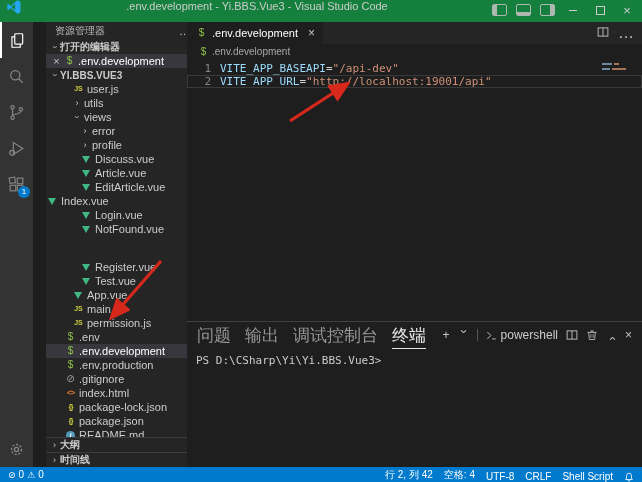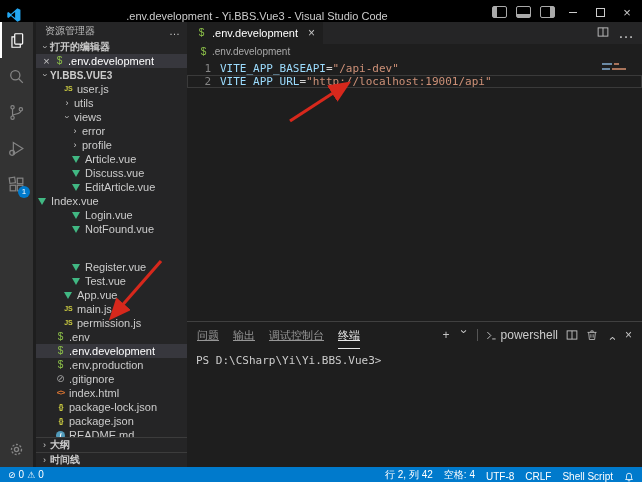--- a/index.html
+++ b/index.html
@@ -1,19 +1,19 @@
 <!DOCTYPE html>
 <html><head>
 <meta charset="utf-8">
 <style>
   html,body{margin:0;padding:0;background:#1e1e1e;}
   .window{position:relative;width:642px;height:482px;background:#1e1e1e;overflow:hidden;
           font-family:"Liberation Sans","DejaVu Sans",sans-serif;color:#ccc;-webkit-font-smoothing:antialiased;}
   
-  .titlebar{position:absolute;top:0;left:0;right:0;height:22px;background:#000000;display:flex;align-items:flex-end;padding:0 6px;}
+  .titlebar{position:absolute;top:0;left:0;right:0;height:22px;background:#15803d;display:flex;align-items:flex-start;padding:0 6px;}
   .logo{width:16px;display:flex;align-items:center;justify-content:center;}
   .title{flex:1;text-align:center;font-size:11px;color:#cccccc;white-space:nowrap;overflow:hidden;}
   .tb-actions{display:flex;align-items:center;gap:9px;}
   .lt{width:13px;height:10px;border:1px solid #bdbdbd;border-radius:2px;position:relative;display:inline-block;opacity:.9;}
   .f-left{position:absolute;left:0;top:0;bottom:0;width:4px;background:#bdbdbd;}
   .f-bottom{position:absolute;left:0;right:0;bottom:0;height:3px;background:#bdbdbd;}
   .f-right{position:absolute;right:0;top:0;bottom:0;width:4px;background:#bdbdbd;}
   .win-btn{width:18px;text-align:center;color:#ccc;display:inline-flex;align-items:center;justify-content:center;height:20px;}
   .w-min{display:block;width:8px;height:1px;background:#ccc;}
   .w-max{display:block;width:7px;height:7px;border:1px solid #ccc;}
@@ -21,21 +21,21 @@
   
   .activitybar{position:absolute;left:0;top:22px;bottom:15px;width:33px;background:#333333;display:flex;flex-direction:column;}
   .act-item{height:36px;display:flex;align-items:center;justify-content:center;position:relative;cursor:pointer;}
   .act-item svg{stroke:#858585;fill:none;}
   .act-item.active svg{stroke:#ffffff;}
   .act-item.active{border-left:2px solid #fff;}
   .act-spacer{flex:1;}
   .badge{position:absolute;right:3px;bottom:4px;min-width:12px;height:12px;background:#007acc;border-radius:50%;
          color:#fff;font-size:8px;line-height:12px;text-align:center;}
   
-  .sidebar{position:absolute;left:36px;top:22px;bottom:15px;width:154px;background:#252526;display:flex;flex-direction:column;overflow:hidden;}
+  .sidebar{position:absolute;left:46px;top:22px;bottom:15px;width:154px;background:#252526;display:flex;flex-direction:column;overflow:hidden;}
   .sidebar-title{height:18px;display:flex;align-items:center;padding:0 9px;font-size:10px;color:#bbbbbb;}
   .sidebar-title .more{margin-left:auto;color:#c5c5c5;font-size:11px;letter-spacing:1px;cursor:pointer;}
   .sec-header{height:14px;display:flex;align-items:center;font-size:10px;font-weight:bold;color:#cccccc;padding-left:3px;cursor:pointer;}
   .chev{display:inline-block;width:11px;text-align:center;font-size:9px;color:#cccccc;font-weight:normal;}
   .chev.down{transform:rotate(90deg);}
   .chev.up{transform:rotate(-90deg);}
   .oe-row{height:14px;display:flex;align-items:center;background:#37373d;font-size:11px;color:#ffffff;padding-left:4px;cursor:pointer;}
   .oe-close{width:13px;text-align:center;color:#c5c5c5;font-size:11px;}
   .tree{flex:1;overflow:hidden;}
   .tree-row{height:14px;display:flex;align-items:center;font-size:11px;color:#cccccc;white-space:nowrap;cursor:pointer;}
@@ -69,21 +69,21 @@
   .tok-str{color:#ce9178;}
   .minimap{position:absolute;top:4px;right:6px;width:34px;}
   .mm-row{display:flex;gap:2px;margin-bottom:3px;}
   .mm-row i{display:block;height:2px;}
   .mm-b{background:#6a8aa5;}
   .mm-o{background:#a8735a;}
   
   .panel{height:145px;border-top:1px solid #404040;display:flex;flex-direction:column;background:#1e1e1e;}
   .panel-header{height:26px;display:flex;align-items:center;padding:0 10px;}
   .panel-tabs{display:flex;height:100%;}
-  .panel-tab{font-size:11px;color:#969696;margin-right:14px;display:flex;align-items:center;height:100%;cursor:pointer;border-bottom:1px solid transparent;text-decoration:underline;}
+  .panel-tab{font-size:17px;color:#969696;margin-right:14px;display:flex;align-items:center;height:100%;cursor:pointer;border-bottom:1px solid transparent;}
   .panel-tab.active{color:#e7e7e7;border-bottom:1px solid #e7e7e7;}
   .panel-actions{margin-left:auto;display:flex;align-items:center;gap:8px;color:#c5c5c5;}
   .panel-actions svg{stroke:#c5c5c5;fill:none;}
   .pa{cursor:pointer;font-size:12px;display:inline-flex;align-items:center;}
   .pa-divider{width:1px;height:12px;background:#555;}
   .shell-select{display:flex;align-items:center;gap:4px;font-size:12px;color:#cccccc;cursor:pointer;}
   .terminal{flex:1;padding:6px 9px;font-family:"DejaVu Sans Mono","Liberation Mono",monospace;font-size:11px;color:#cccccc;}
   
   .statusbar{position:absolute;left:0;right:0;bottom:0;height:15px;background:#007acc;color:#ffffff;display:flex;align-items:center;font-size:10px;padding:0 8px;}
   .sb-item{display:inline-flex;align-items:center;gap:3px;cursor:pointer;white-space:nowrap;}
@@ -203,25 +203,25 @@
         <div class="tree-row" style="padding-left: 34px;">
           <span class="twisty">›</span>
           <span class="tree-label">error</span>
         </div>
         <div class="tree-row" style="padding-left: 34px;">
           <span class="twisty">›</span>
           <span class="tree-label">profile</span>
         </div>
         <div class="tree-row" style="padding-left: 34px;">
           <span class="fic fic-vue"></span>
+          <span class="tree-label">Discuss.vue</span>
+        </div>
+        <div class="tree-row" style="padding-left: 34px;">
+          <span class="fic fic-vue"></span>
           <span class="tree-label">Article.vue</span>
-        </div>
-        <div class="tree-row" style="padding-left: 34px;">
-          <span class="fic fic-vue"></span>
-          <span class="tree-label">Discuss.vue</span>
         </div>
         <div class="tree-row" style="padding-left: 34px;">
           <span class="fic fic-vue"></span>
           <span class="tree-label">EditArticle.vue</span>
         </div>
         <div class="tree-row" style="">
           <span class="fic fic-vue"></span>
           <span class="tree-label">Index.vue</span>
         </div>
         <div class="tree-row" style="padding-left: 34px;">

